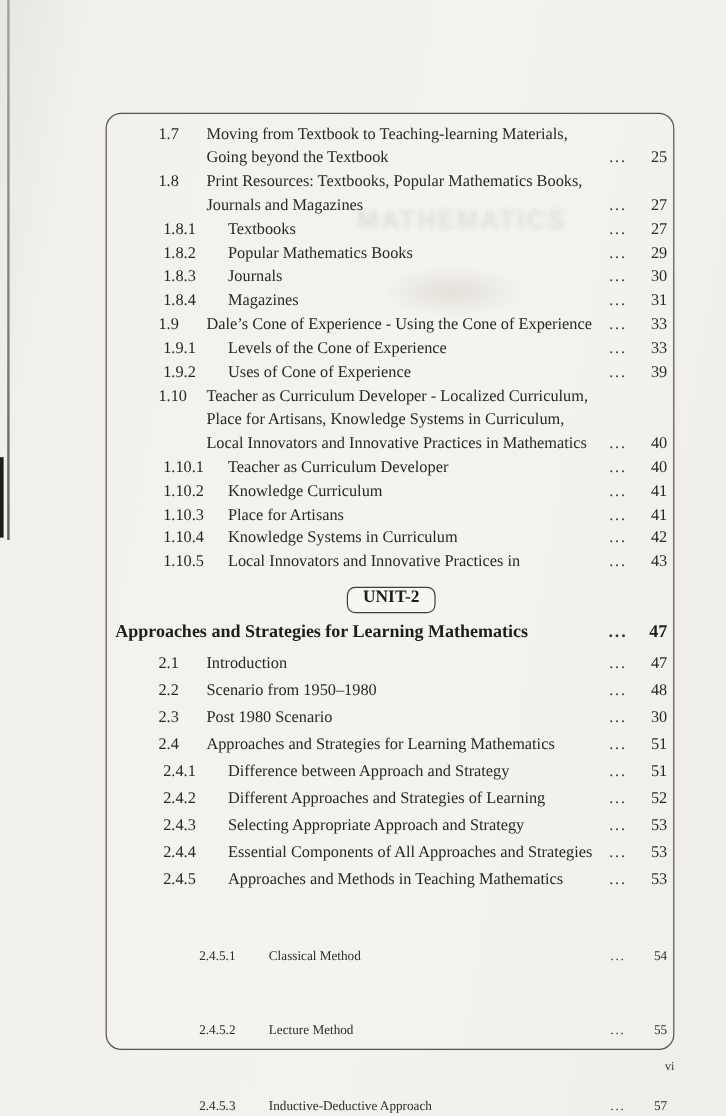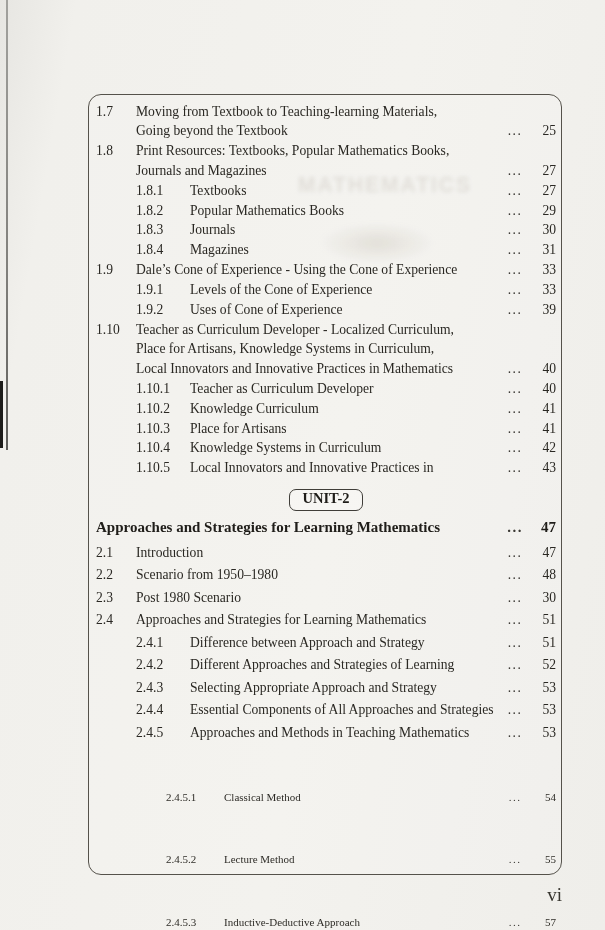--- a/index.html
+++ b/index.html
@@ -21,34 +21,34 @@
   .smudge{position:absolute;left:318px;top:222px;width:118px;height:42px;
     background:radial-gradient(ellipse at center,rgba(150,138,115,.20) 0%,rgba(150,138,115,0) 70%);
     filter:blur(2px);}
   
   .toc-box{position:absolute;left:88px;top:94px;width:474px;height:781px;
     box-sizing:border-box;border:1.6px solid #55524b;border-radius:13px;
     padding:7px 5px 0 7px;background:rgba(255,255,255,0.10);}
   .row{display:flex;align-items:flex-end;font-size:13.6px;line-height:19.4px;}
   .sec1 .row{margin-bottom:.5px;}
   .sec2 .row{margin-bottom:3.5px;line-height:19px;}
-  .row .num{align-self:flex-start;flex:0 0 auto;}
+  .row .num{align-self:flex-start;flex:0 0 auto;margin-left:36px;}
   .row.l1 .num{width:40px;}
   .row.l2 .num{margin-left:40px;width:54px;}
   .row.l3 .num{margin-left:70px;width:58px;}
   .row.l3{font-size:11px;line-height:14.5px;margin-bottom:5.5px;color:#2e2c27;margin-top:48px;}
   .lines{flex:1 1 auto;min-width:0;}
   .dots{flex:0 0 22px;text-align:center;letter-spacing:1.5px;padding-left:2px;color:#3a3833;}
   .pageno{flex:0 0 30px;text-align:right;}
   .unit-badge{width:fit-content;margin:11px auto 7px;border:1.7px solid #403e39;
     border-radius:7px;padding:0px 12px 3px;font-weight:bold;font-size:14.5px;color:#1f1d19;
     background:rgba(255,255,255,.25);}
   .row.heading{font-weight:bold;font-size:15px;line-height:19px;margin:2px 0 6px;color:#1f1d19;}
   .folio{position:absolute;left:88px;top:884px;width:474px;text-align:right;
-    font-size:19px;color:#37352f;}
+    font-size:10px;color:#37352f;}
 </style>
 </head>
 <body>
 
 <div class="page">
   <div class="spine-line"></div>
   <div class="spine-blot"></div>
   <div class="watermark">MATHEMATICS</div>
   <div class="smudge"></div>
 

